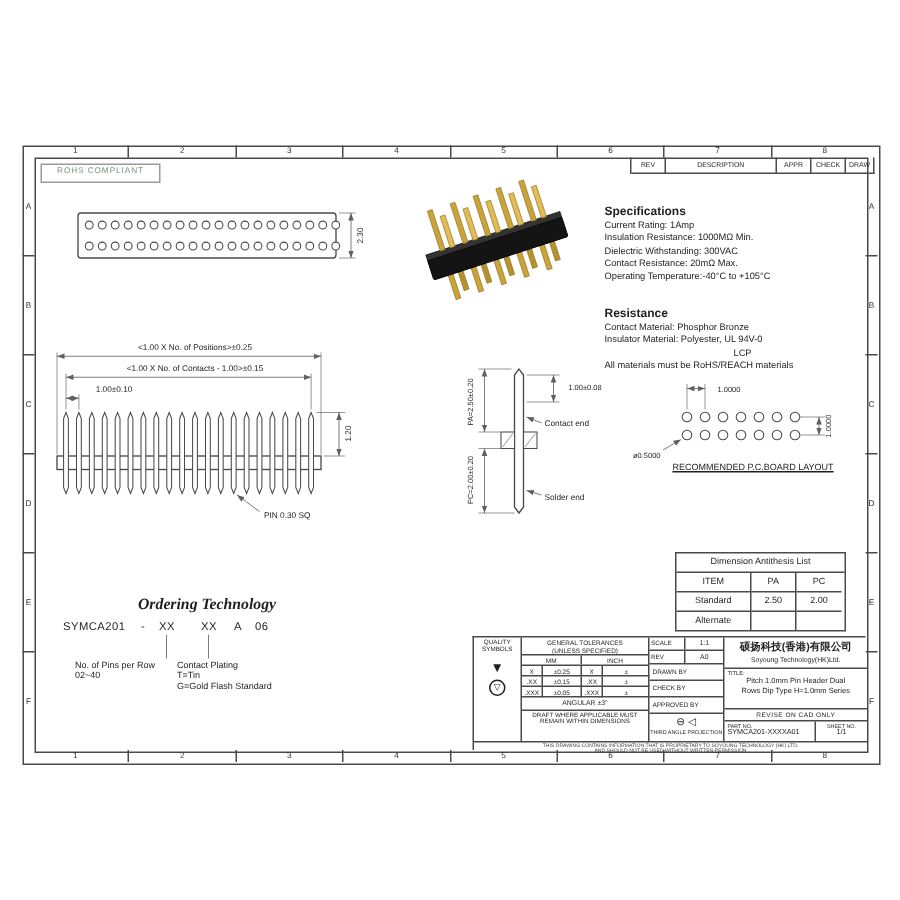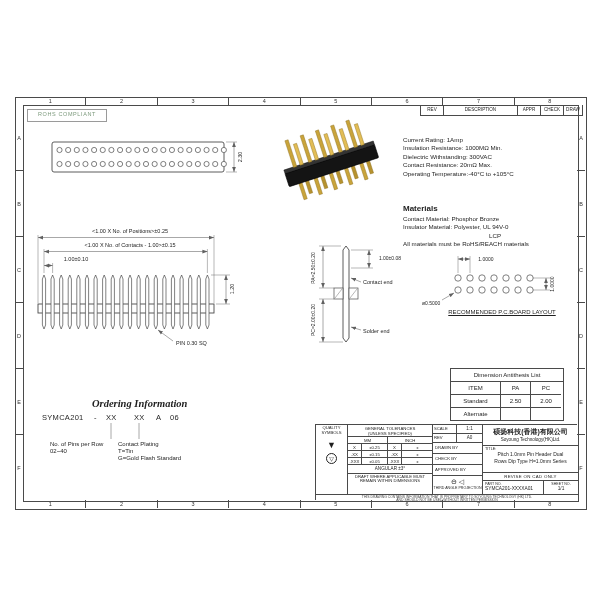--- a/index.html
+++ b/index.html
@@ -244,29 +244,30 @@
           <rect x="67" y="15" width="3.4" height="22" class="gold-lt"></rect>
           <rect x="76" y="9" width="3.4" height="28" class="gold"></rect>
           <rect x="83" y="15" width="3.4" height="22" class="gold-lt"></rect>
           <rect x="92" y="9" width="3.4" height="28" class="gold"></rect>
           <rect x="99" y="15" width="3.4" height="22" class="gold-lt"></rect>
         </g>
     </g>
   </svg>
 
   <div class="abs specs">
+    <div class="blk-title">Specifications</div>
     <div class="blk-line">Current Rating:  1Amp</div>
     <div class="blk-line">Insulation Resistance: 1000MΩ Min.</div>
     <div class="blk-line">Dielectric Withstanding:  300VAC</div>
     <div class="blk-line">Contact Resistance:  20mΩ Max.</div>
     <div class="blk-line">Operating Temperature:-40°C to +105°C</div>
   </div>
 
   <div class="abs mats">
-    <div class="blk-title">Materials</div>
+    <div class="blk-title">Resistance</div>
     <div class="blk-line">Contact Material: Phosphor Bronze</div>
     <div class="blk-line">Insulator Material: Polyester, UL 94V-0</div>
     <div class="blk-line indent">LCP</div>
     <div class="blk-line">All materials must be RoHS/REACH materials</div>
   </div>
 
   <svg class="abs" style="left:30px;top:224px" width="215" height="135" viewBox="0 0 215 135">
     <defs>
       <marker id="mC" viewBox="0 0 8 8" refX="8" refY="4" markerWidth="5" markerHeight="5" markerUnits="userSpaceOnUse" orient="auto-start-reverse">
           <path d="M0,1 L8,4 L0,7 z" class="mk"></path>
@@ -386,21 +387,21 @@
       <div class="at-c">PC</div>
       <div class="at-c">Standard</div>
       <div class="at-c">2.50</div>
       <div class="at-c">2.00</div>
       <div class="at-c">Alternate</div>
       <div class="at-c"></div>
       <div class="at-c"></div>
     </div>
   </div>
 
-  <div class="abs ord-title">Ordering Information</div>
+  <div class="abs ord-title">Ordering Technology</div>
   <div class="abs ord-code">
     <span class="oc-base">SYMCA201</span>
     <span class="oc-dash">-</span>
     <span class="oc-xx1">XX</span>
     <span class="oc-xx2">XX</span>
     <span class="oc-a">A</span>
     <span class="oc-01">06</span>
   </div>
   <svg class="abs" style="left:42px;top:423px" width="150" height="18" viewBox="0 0 150 18">
     <line x1="69" y1="0" x2="69" y2="16" class="dim"></line>

